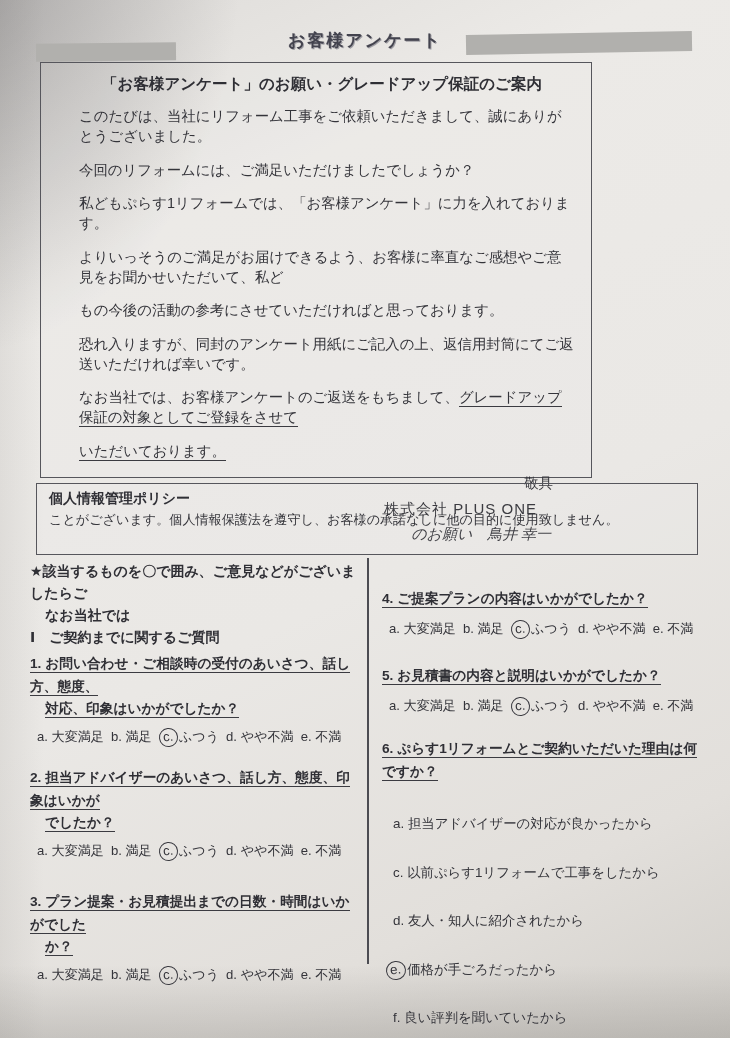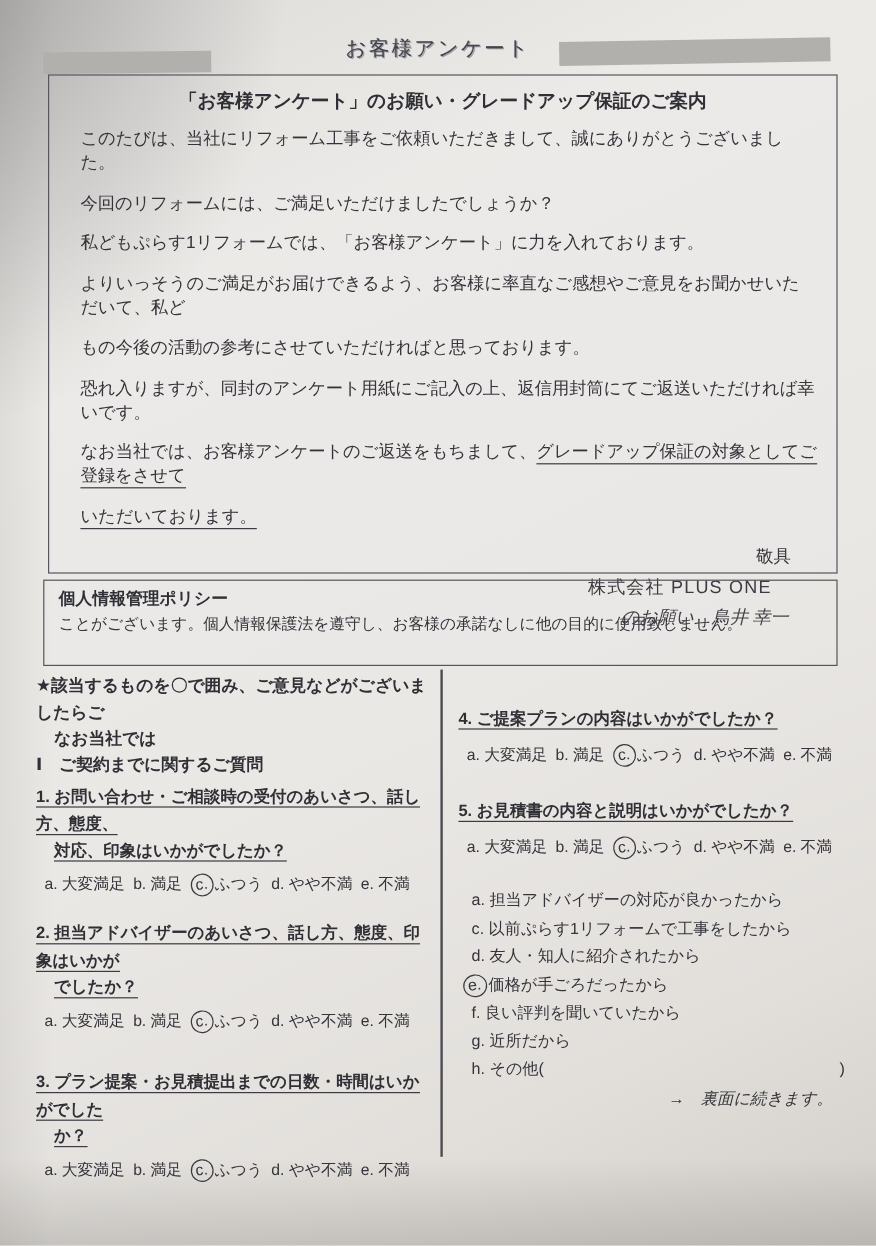--- a/index.html
+++ b/index.html
@@ -12,25 +12,25 @@
     position:relative;width:730px;height:1038px;
     background:
       radial-gradient(ellipse at -6% -4%, rgba(68,66,70,.38), rgba(68,66,70,0) 26%),
       linear-gradient(to top, rgba(96,93,88,.22), rgba(96,93,88,0) 7%),
       linear-gradient(to right, rgba(110,107,102,.10), rgba(110,107,102,0) 6%),
       linear-gradient(155deg,#dddbd8 0%,#eceae7 22%,#eae8e5 55%,#e2dfdb 82%,#d2cfca 100%);
   }
   .redaction{position:absolute;background:#b1b0ad;}
   #page-title{
     position:absolute;top:29px;left:0;width:100%;text-align:center;
-    font-size:17px;font-weight:400;letter-spacing:2px;color:#43434e;
+    font-size:17px;font-weight:700;letter-spacing:2px;color:#43434e;
     text-shadow:1px 1px 0 rgba(90,90,104,.5), -0.5px -0.5px 0 rgba(90,90,104,.25);
   }
   .box{position:absolute;border:1.6px solid #56565c;box-sizing:border-box;background:rgba(255,255,255,.04);}
-  #letter-box{left:40px;top:62px;width:658px;height:416px;padding:9px 16px 6px 16px;}
+  #letter-box{left:40px;top:62px;width:552px;height:416px;padding:9px 16px 6px 28px;}
   .letter-title{text-align:center;font-size:15.5px;font-weight:bold;margin:2px 0 11px 0;color:#2f2f35;}
   .para{font-size:14.4px;line-height:20px;margin:0 0 13.5px 0;}
   .para.indent{padding-left:10px;}
   .uline{border-bottom:1.5px solid #3b3b41;padding-bottom:1px;}
   .closing{text-align:right;font-size:14.5px;padding-right:22px;margin:2px 0 7px 0;}
   .company{text-align:right;font-size:15px;letter-spacing:1px;padding-right:38px;margin:0 0 6px 0;}
   .signature{text-align:right;font-size:15px;padding-right:24px;
     font-family:"Liberation Serif","DejaVu Serif",serif;font-style:italic;color:#3a3a40;}
   #policy-box{left:36px;top:483px;width:662px;height:72px;padding:6px 12px;}
   .policy-title{font-size:14px;font-weight:bold;margin:0 0 3px 0;color:#2f2f35;}
@@ -50,21 +50,21 @@
   .circle{
     display:inline-block;border:1.7px solid #3a3a40;border-radius:50%;
     padding:1px 4px 2px 3px;line-height:1.05;transform:rotate(-6deg);
     margin-right:1px !important;
   }
   .gap-a{margin-bottom:21px;}
   .gap-b{margin-bottom:31px;}
   .gap-c{margin-bottom:27px;}
   .gap-d{margin-bottom:23px;}
   .q6-row{font-size:13.4px;line-height:23.4px;padding-left:11px;display:flex;align-items:baseline;}
-  .q6-row .txt{white-space:pre;}
+  .q6-row .txt{white-space:pre;margin-top:25px;}
   .q6-row .fill{flex:1;}
   .continue-note{font-size:13.6px;text-align:right;padding-right:10px;margin-top:5px;font-style:italic;}
 </style>
 </head>
 <body>
 
 <div id="paper">
 
   <div class="redaction" style="left:36px;top:43px;width:140px;height:18px;transform:rotate(-0.6deg);"></div>
   <div class="redaction" style="left:466px;top:33px;width:226px;height:20px;transform:rotate(-1deg);"></div>
@@ -132,20 +132,21 @@
     </div>
 
     <div>
       <div class="q-line"><span class="uline">5. お見積書の内容と説明はいかがでしたか？</span></div>
       <div class="opts gap-d" style="margin-top:9px;">
         <span>a. 大変満足</span><span>b. 満足</span><span class="circle">c.</span><span>ふつう</span><span>d. やや不満</span><span>e. 不満</span>
       </div>
     </div>
 
     <div>
+      <div class="q-line" style="margin-bottom:4px;"><span class="uline">6. ぷらす1リフォームとご契約いただいた理由は何ですか？</span></div>
       <div class="q6-row">
           <span class="txt">a. 担当アドバイザーの対応が良かったから</span>
         </div>
       <div class="q6-row">
           <span class="txt">c. 以前ぷらす1リフォームで工事をしたから</span>
         </div>
       <div class="q6-row">
           <span class="txt">d. 友人・知人に紹介されたから</span>
         </div>
       <div class="q6-row" style="padding-left:4px;">

